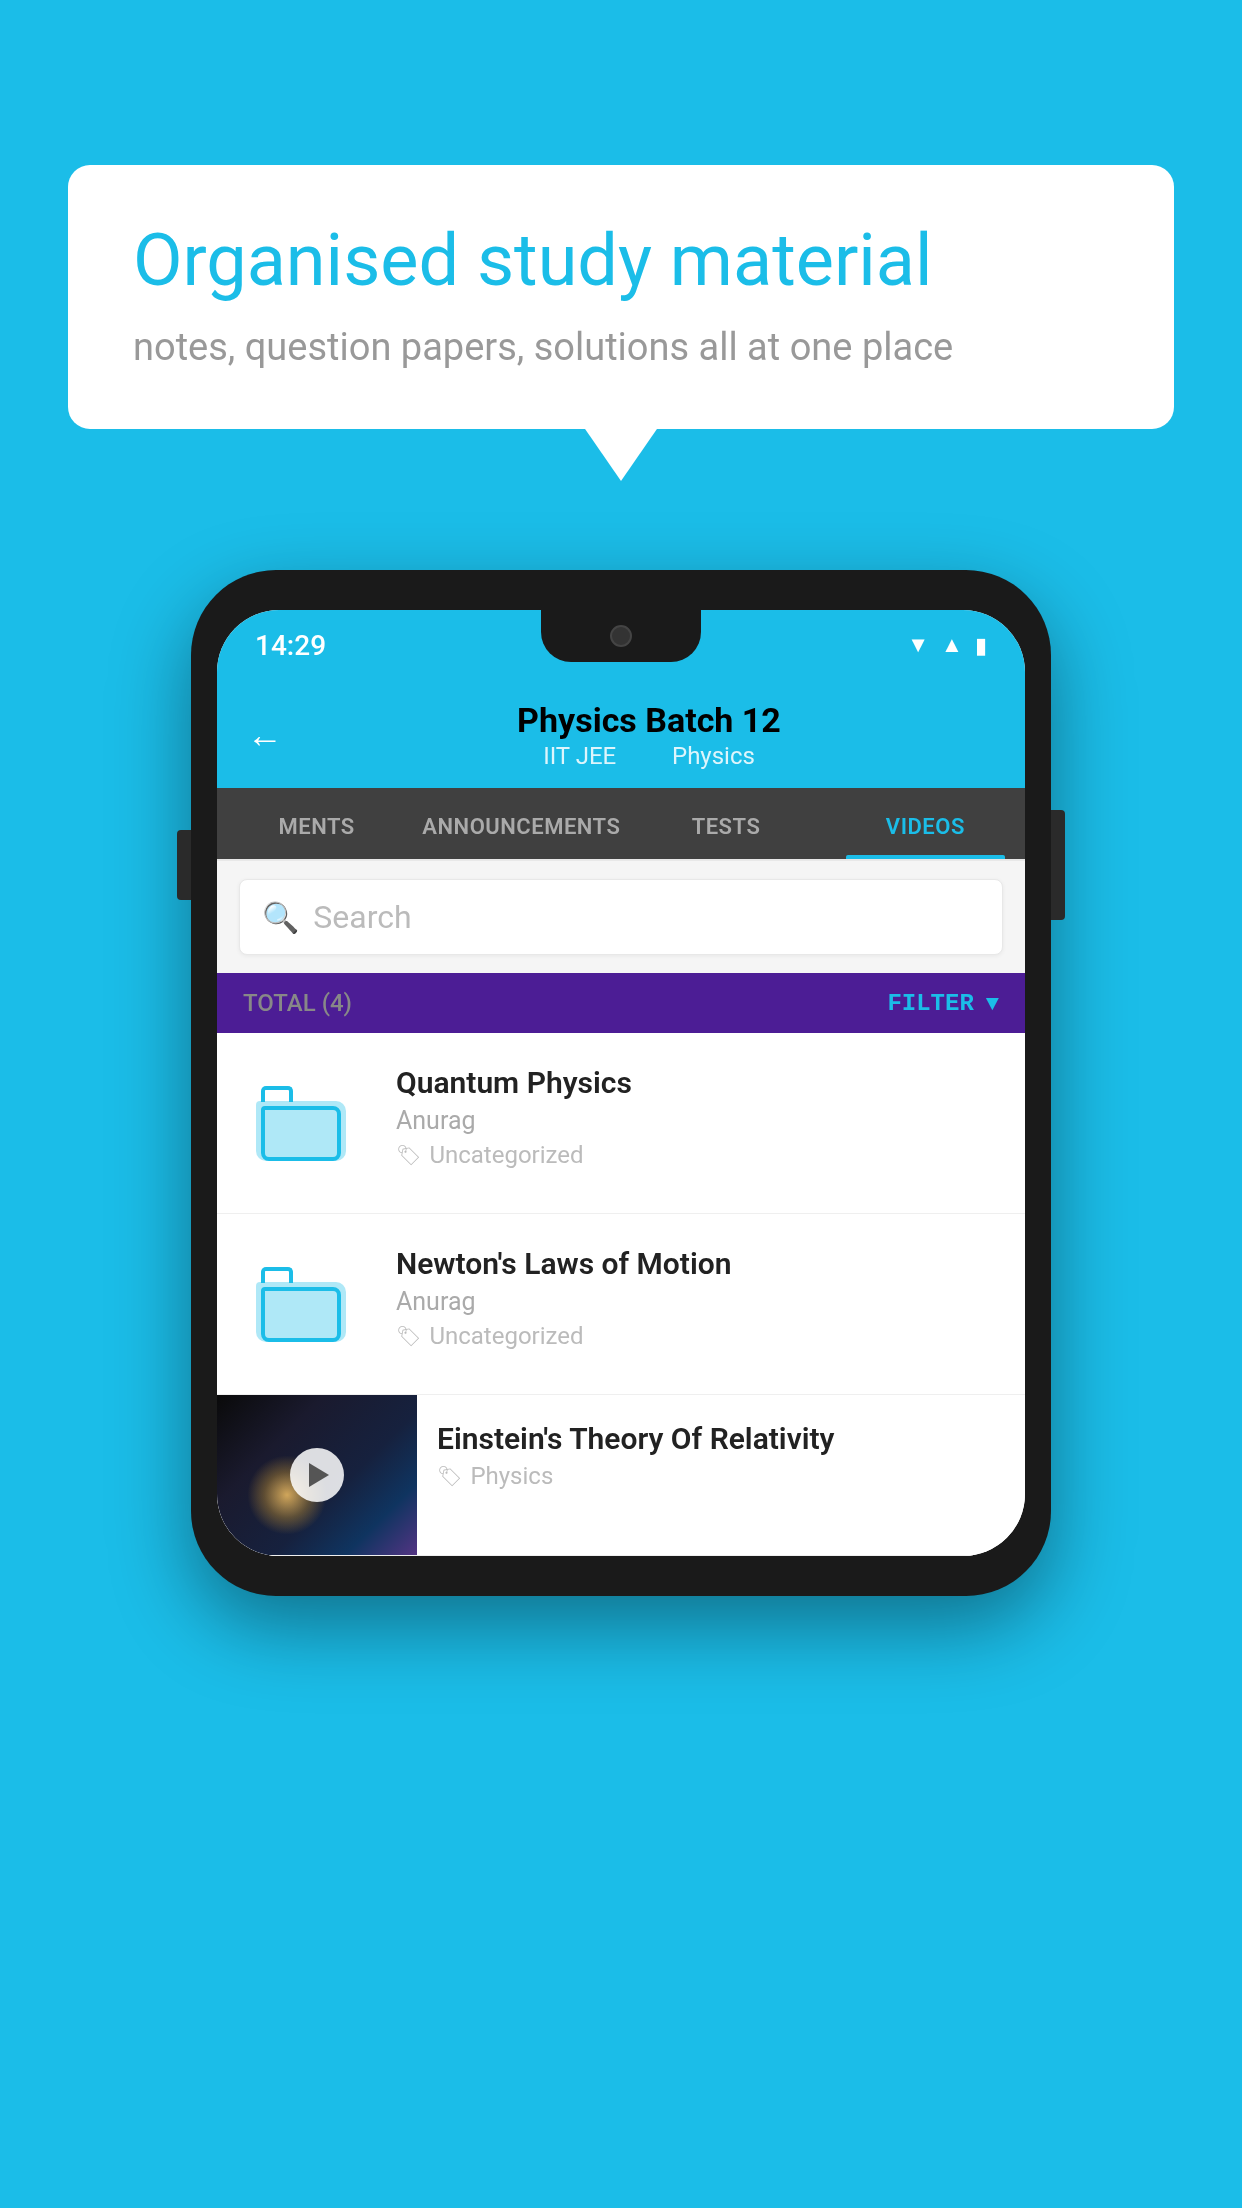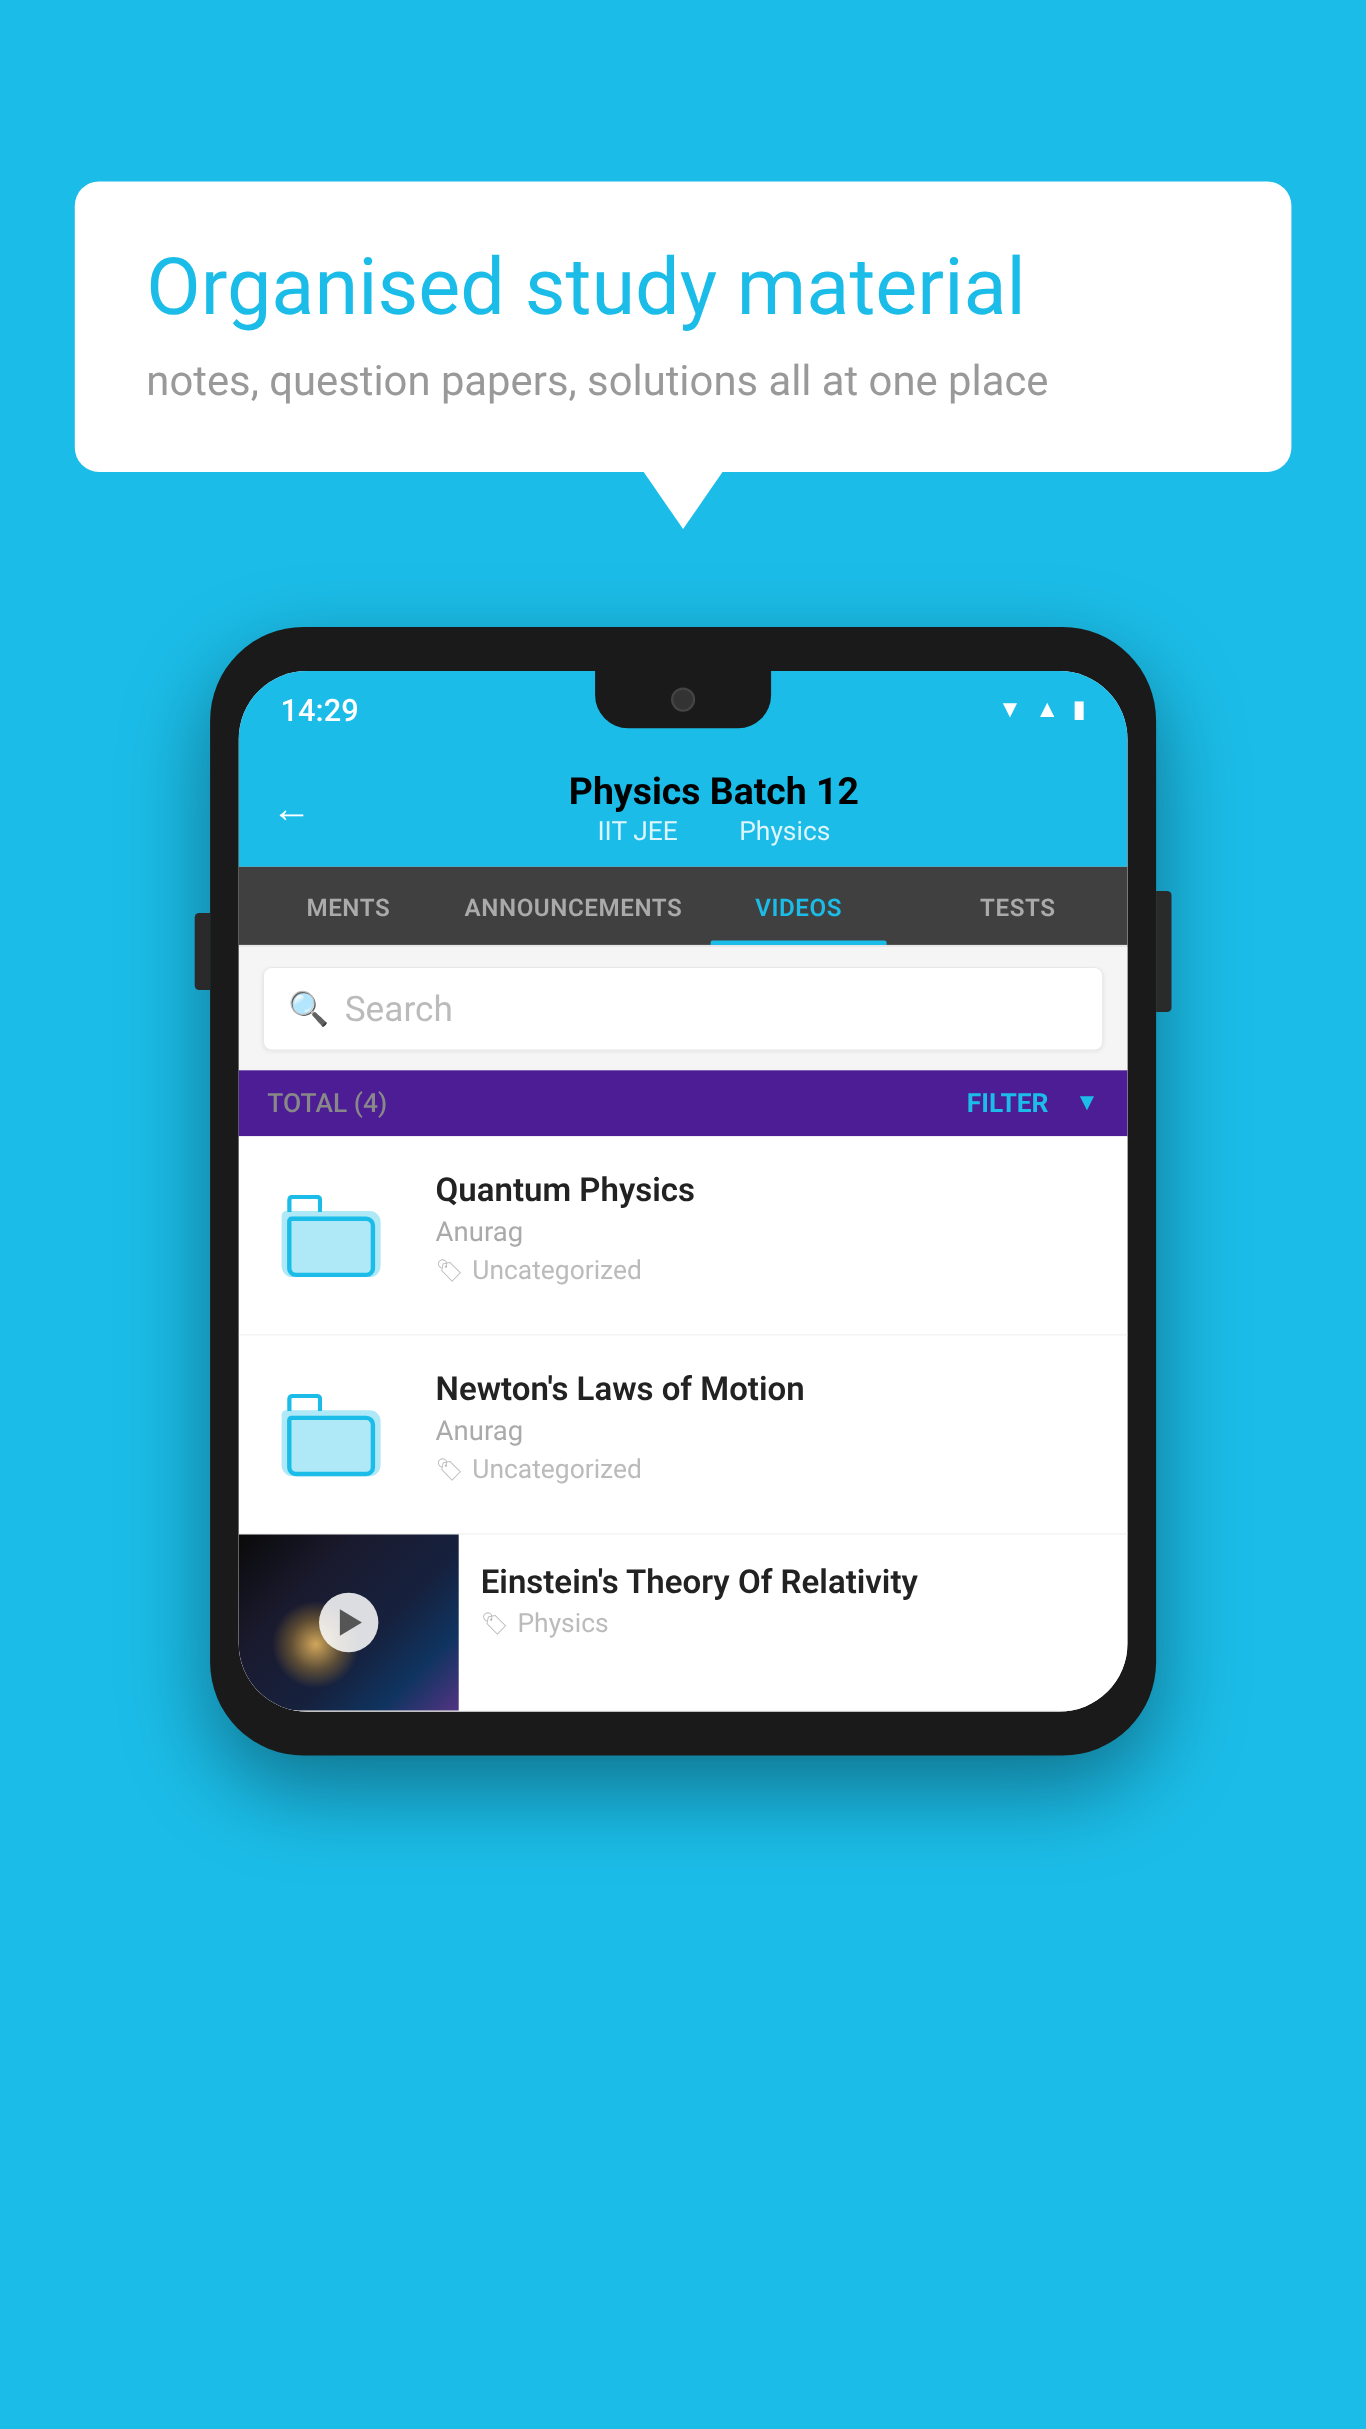--- a/index.html
+++ b/index.html
@@ -237,25 +237,26 @@
       align-items: center;
       padding: 16px 26px;
     }
     .total-label {
       font-size: 24px;
       color: #888;
       font-weight: 500;
     }
     .filter-btn {
       display: flex;
-      align-items: flex-start;
-      gap: 24px;
+      align-items: flex-end;
+      gap: 12px;
       color: #1BBDE8;
       font-size: 24px;
       font-weight: 700;
+      font-family: Liberation Mono, monospace;
     }
     .filter-icon {
       font-size: 22px;
     }
 
     
     .video-list {
       background: white;
     }
     .video-item {
@@ -418,22 +419,22 @@
             <span>IIT JEE</span>
             <span> &nbsp;&nbsp; </span>
             <span>Physics</span>
           </div>
         </div>
       </div>
 
       <div class="tabs-bar">
         <div class="tab-item">MENTS</div>
         <div class="tab-item">ANNOUNCEMENTS</div>
+        <div class="tab-item">TESTS</div>
         <div class="tab-item active">VIDEOS</div>
-        <div class="tab-item">TESTS</div>
       </div>
 
       <div class="search-container">
         <div class="search-bar">
           <span class="search-icon-svg">🔍</span>
           <span class="search-text">Search</span>
         </div>
       </div>
 
       <div class="filter-bar">

